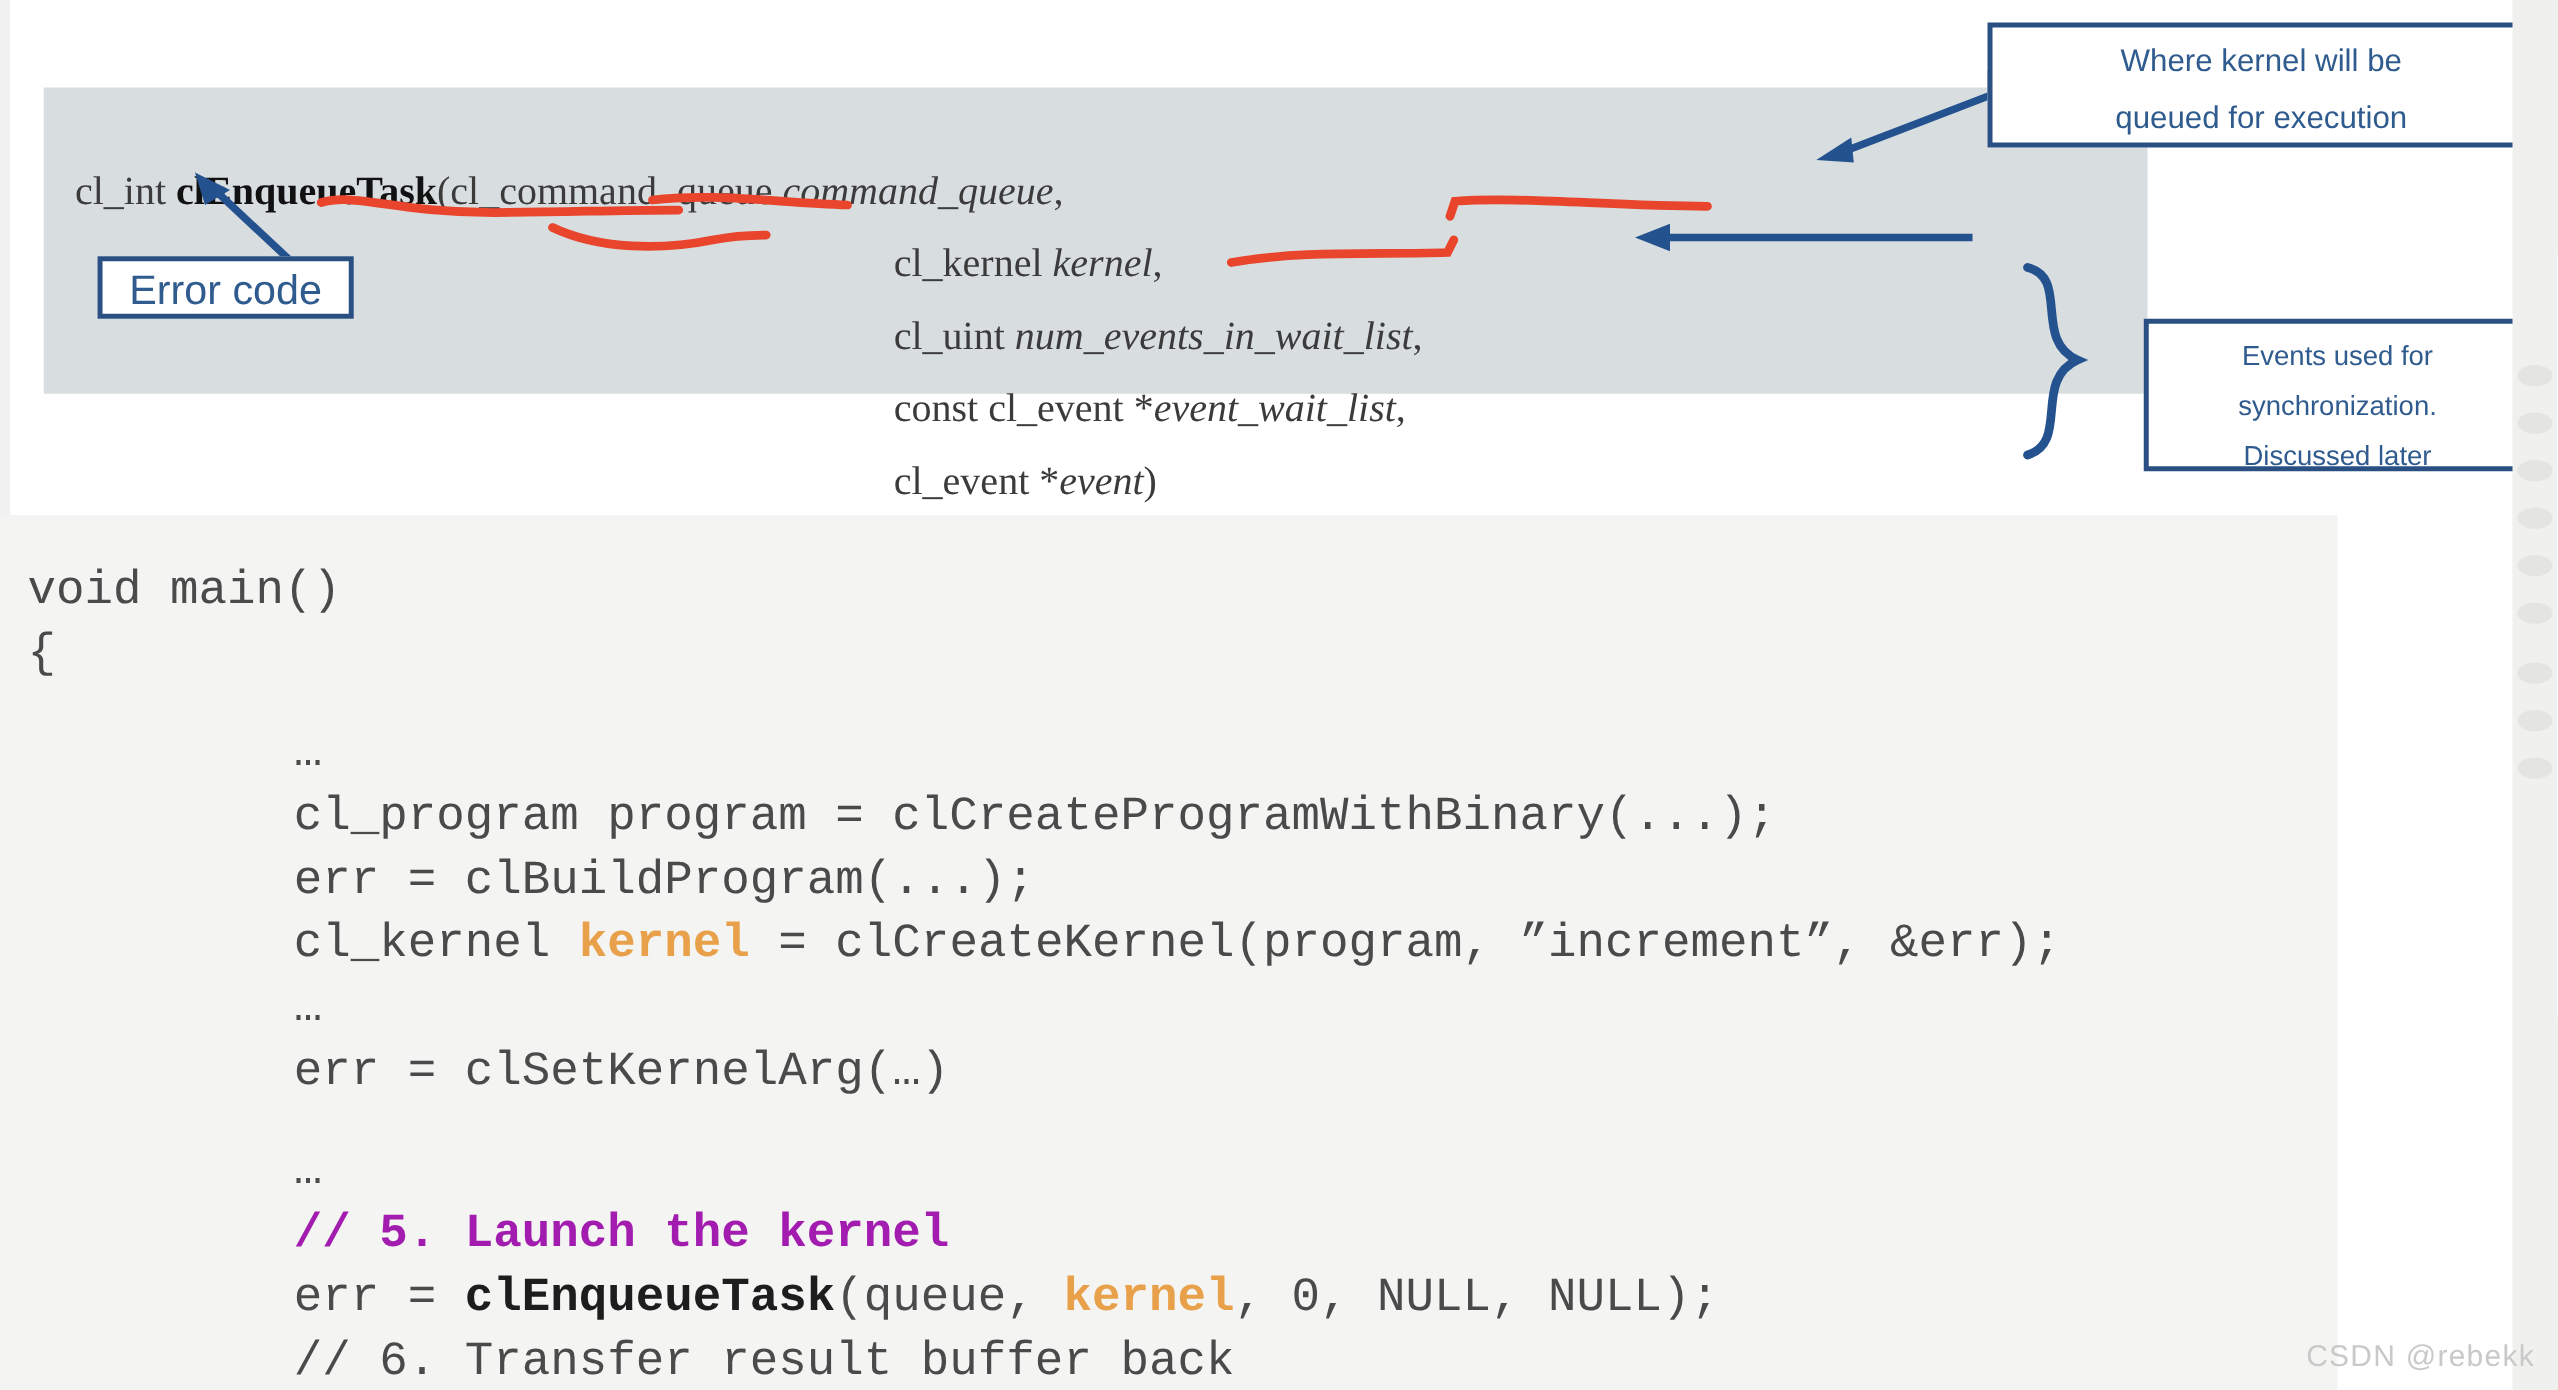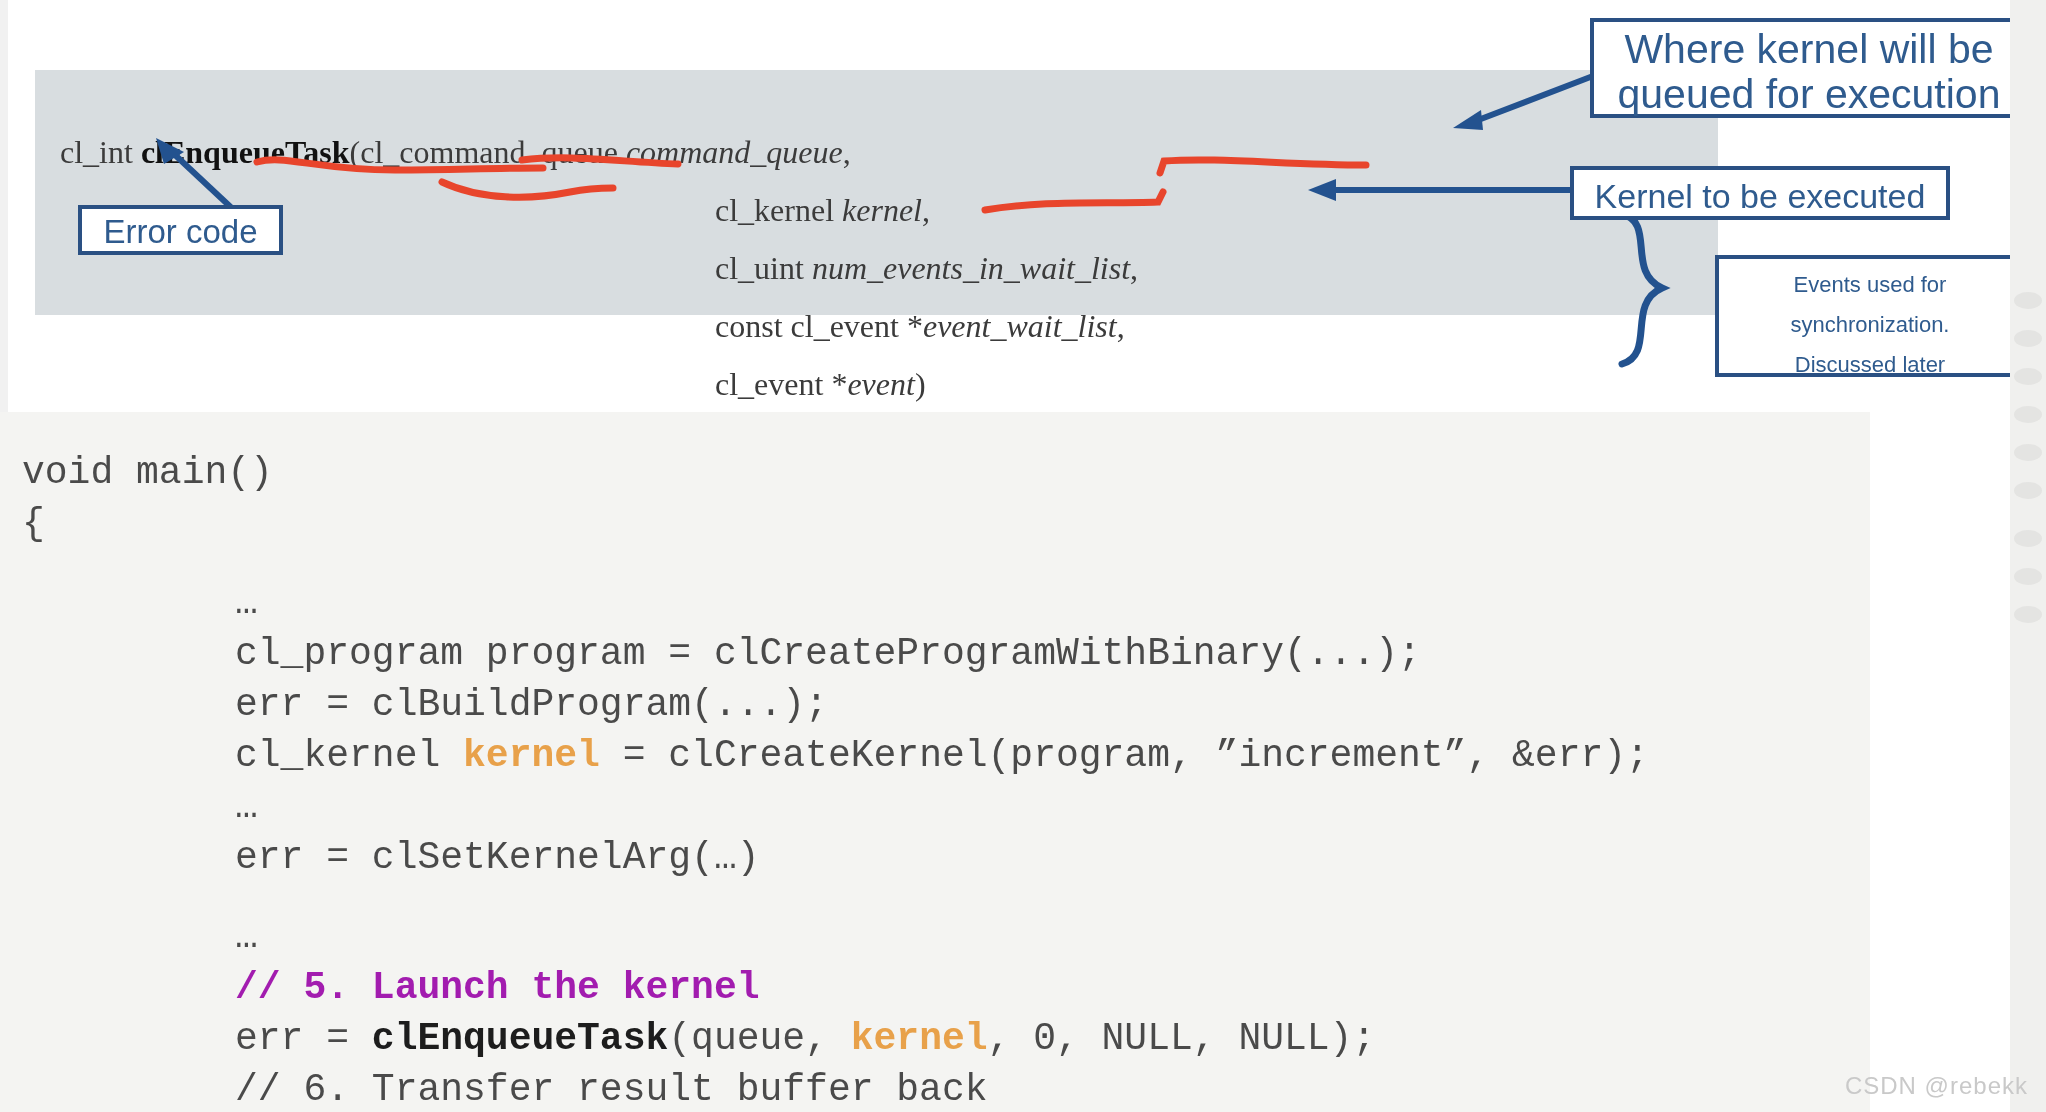--- a/index.html
+++ b/index.html
@@ -61,21 +61,21 @@
   .pen { position: absolute; }
   .pen svg { display: block; overflow: visible; }
 
   
   .callout {
     position: absolute;
     border: 4px solid #2a5083;
     background: #ffffff;
     color: #2f5b8e;
     font-family: "Liberation Sans", sans-serif;
-    font-size: 41px;
+    font-size: 25px;
     line-height: 45px;
     text-align: center;
     box-sizing: border-box;
     padding: 8px 14px;
     white-space: pre-line;
   }
   #callout-queue {
     left: 1590px; top: 18px;
     width: 438px; height: 100px;
     padding-top: 5px;
@@ -220,21 +220,20 @@
     <div class="leader" style="left:140px; top:130px;">
       <svg width="130" height="90" viewBox="0 0 130 90">
         <path d="M96,82 L34,24" stroke="#23528f" stroke-width="6" fill="none"></path>
         <polygon points="16,8 44,22 24,34" fill="#23528f"></polygon>
       </svg>
     </div>
 
     <div class="callout" id="callout-queue">Where kernel will be
 queued for execution</div>
 
-    <div class="callout" id="callout-kernel">Kernel to be executed</div>
 
     <div class="callout" id="callout-events">Events used for
 synchronization.
 Discussed later</div>
 
     <div class="callout" id="callout-error">Error code</div>
   </div>
 
   <div id="code-region">
     <div class="code-block" id="code-block"><span class="ln"><span>void main()</span></span><span class="ln"><span>{</span></span><span class="ln gap"></span><span class="ln"><span class="ind"> </span><span>…</span></span><span class="ln"><span class="ind"> </span><span>cl_program program = clCreateProgramWithBinary(...);</span></span><span class="ln"><span class="ind"> </span><span>err = clBuildProgram(...);</span></span><span class="ln"><span class="ind"> </span><span>cl_kernel </span><span class="kw-orange">kernel</span><span> = clCreateKernel(program, ”increment”, &amp;err);</span></span><span class="ln"><span class="ind"> </span><span>…</span></span><span class="ln"><span class="ind"> </span><span>err = clSetKernelArg(…)</span></span><span class="ln gap"></span><span class="ln"><span class="ind"> </span><span>…</span></span><span class="ln"><span class="ind"> </span><span class="kw-green">// 5. Launch the kernel</span></span><span class="ln"><span class="ind"> </span><span>err = </span><span class="kw-bold">clEnqueueTask</span><span>(queue, </span><span class="kw-orange">kernel</span><span>, 0, NULL, NULL);</span></span><span class="ln"><span class="ind"> </span><span>// 6. Transfer result buffer back</span></span></div>

